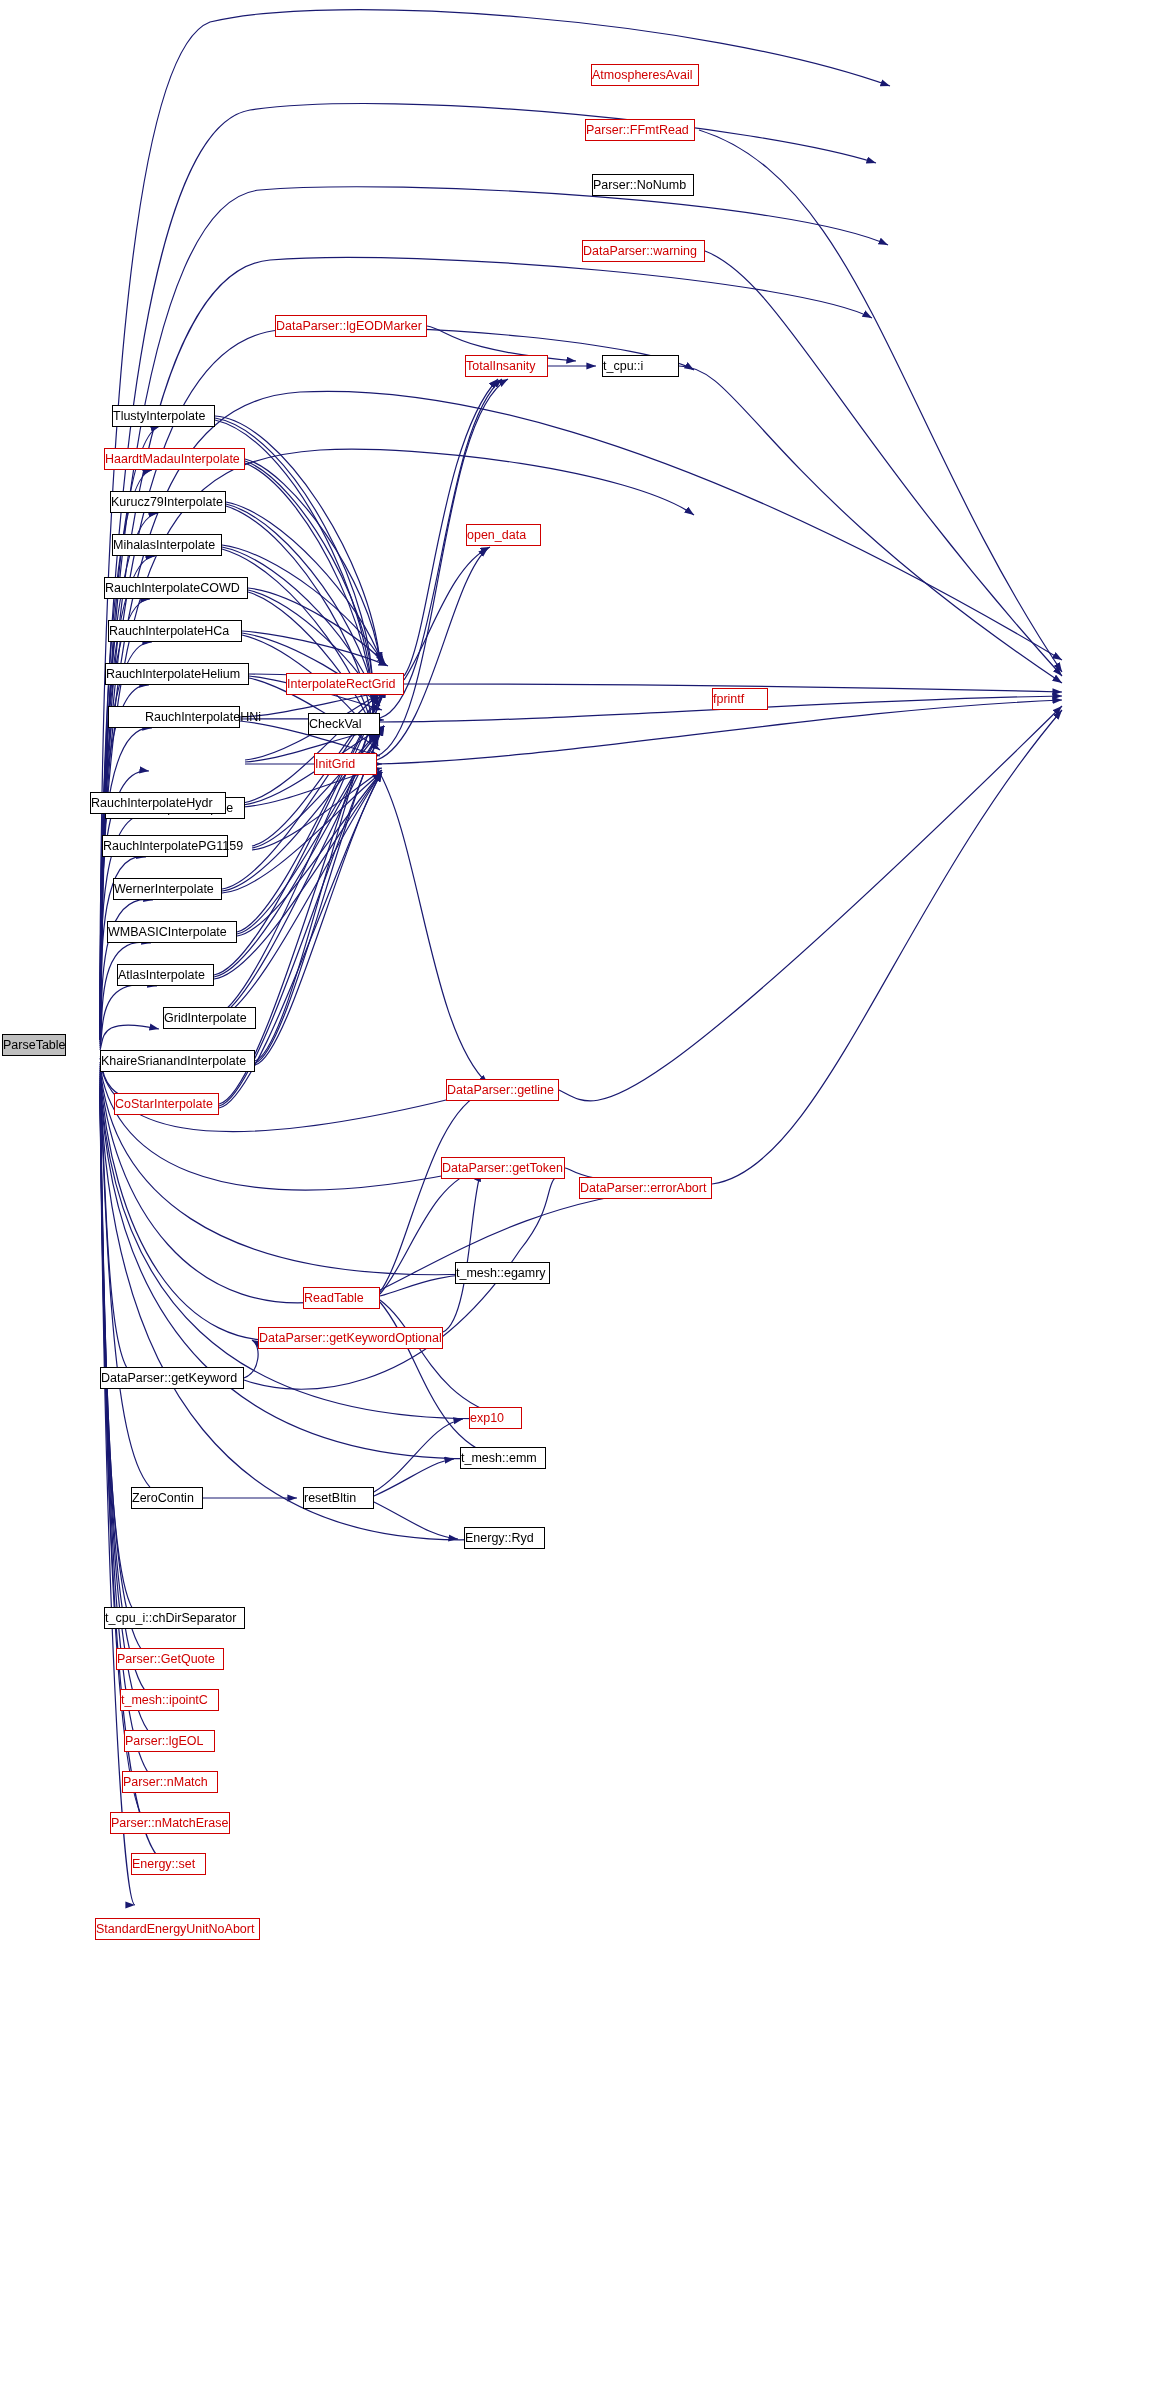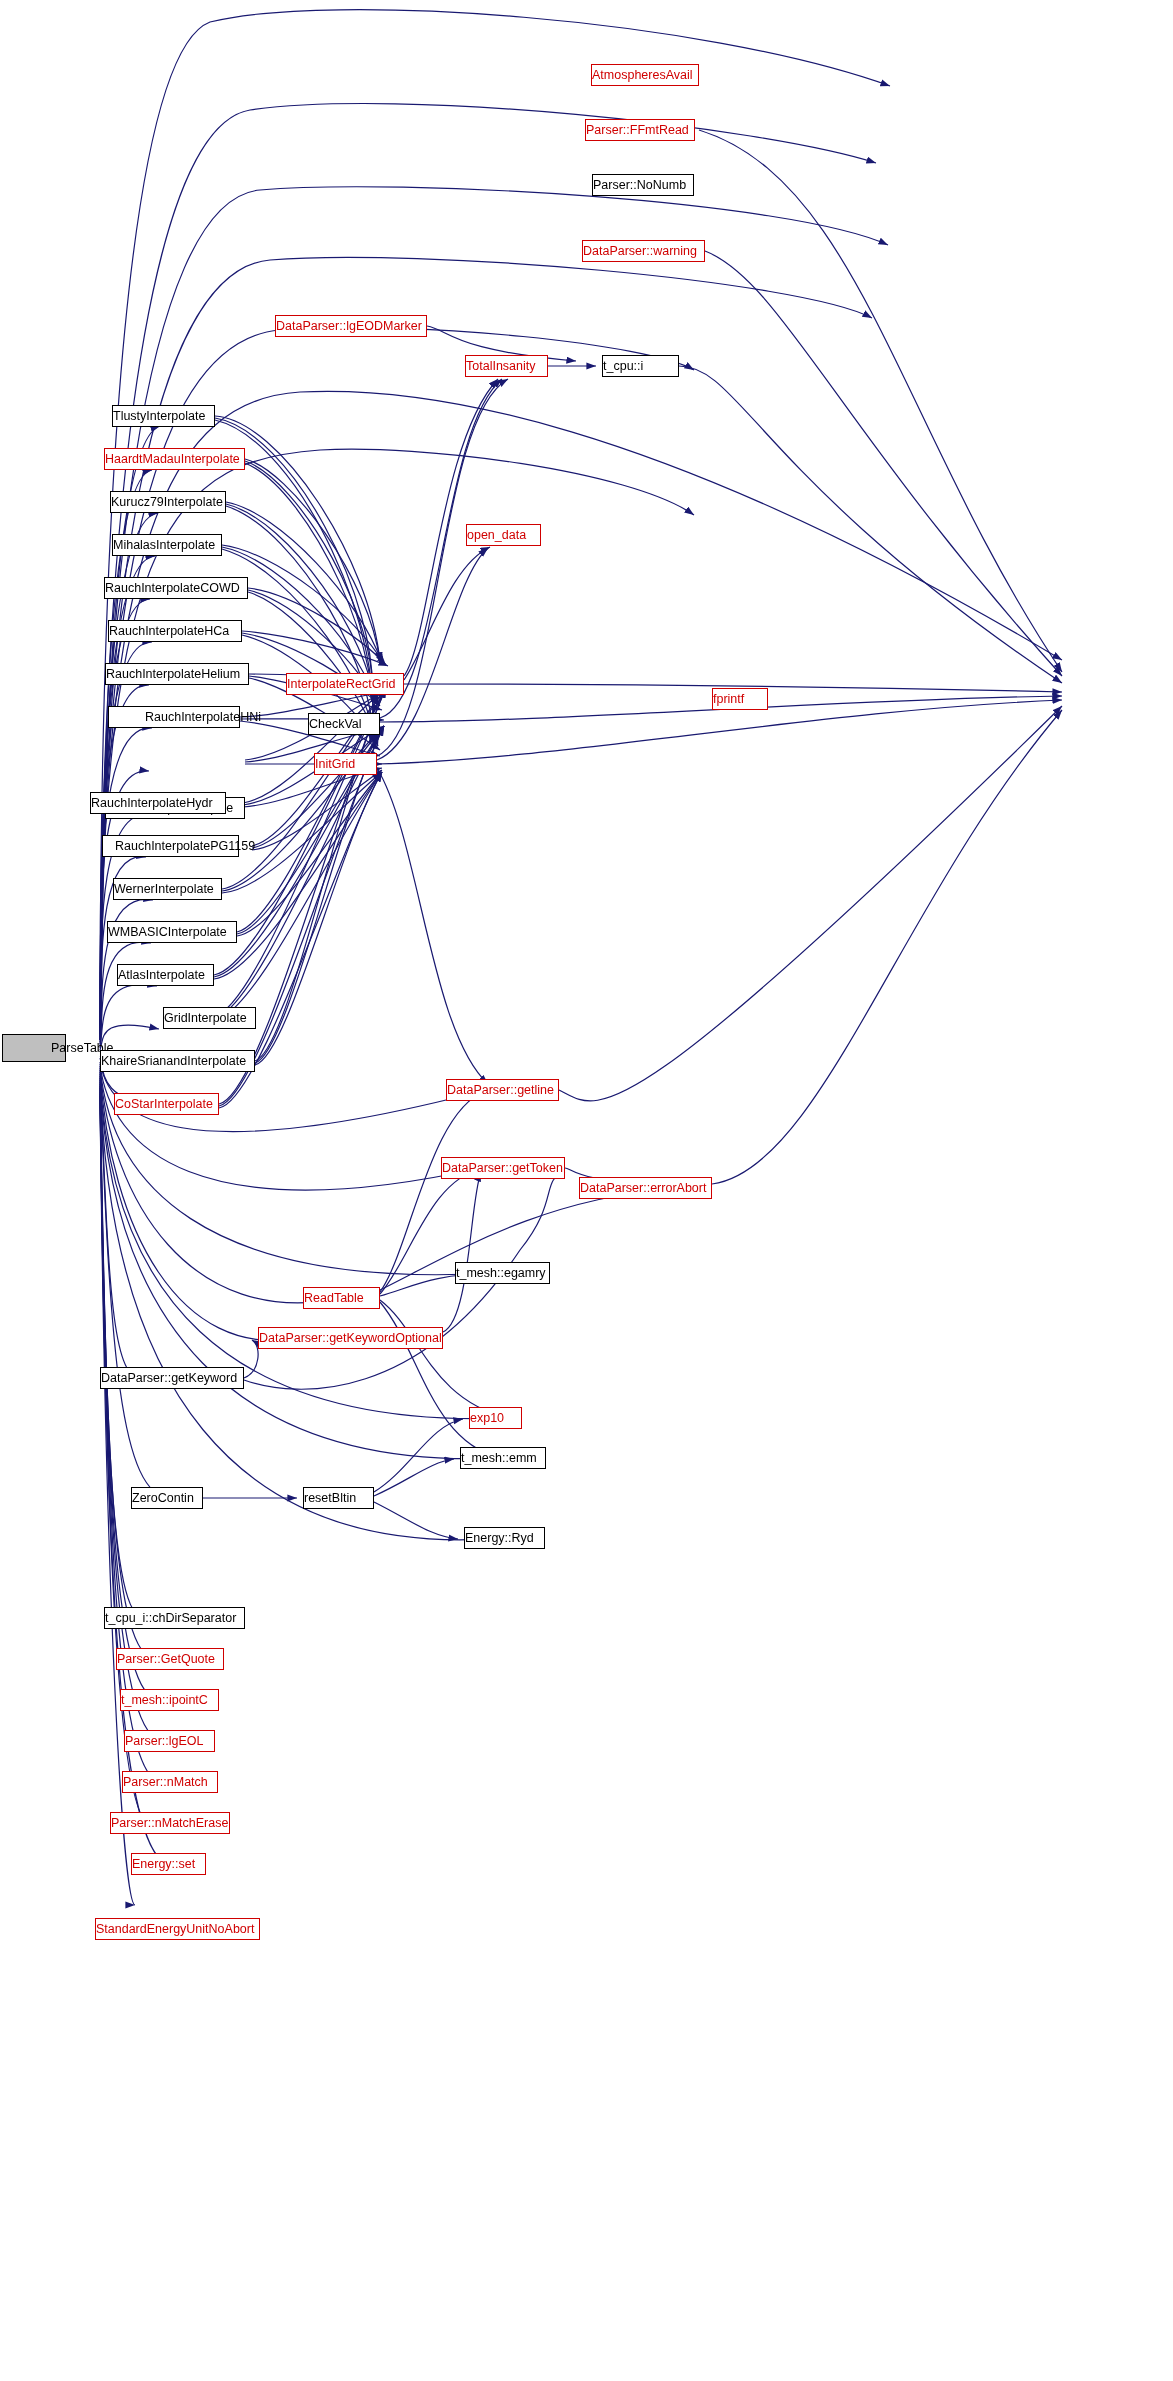--- a/index.html
+++ b/index.html
@@ -213,21 +213,21 @@
       <path d="M 244,1378 C 260,1372 262,1346 252,1340"></path>
       <path d="M 244,1380 C 300,1400 420,1400 520,1250 C 560,1200 540,1180 565,1172"></path>
 
       <path d="M 203,1498 C 240,1498 260,1498 297,1498"></path>
 
       <path d="M 374,1492 C 410,1470 430,1425 463,1419"></path>
       <path d="M 374,1496 C 410,1480 430,1462 454,1459"></path>
       <path d="M 374,1502 C 410,1520 430,1536 458,1539"></path>
     </g>
   </svg>
-<div class="node current" style="left: 2px; top: 1034px; width: 64px; height: 28px; padding-left: 48px;">
+<div class="node current" style="left: 2px; top: 1034px; width: 64px; height: 22px;">
       <span>ParseTable</span>
     </div>
     <div class="node" style="left: 112px; top: 405px; width: 103px; height: 22px;">
       <span>TlustyInterpolate</span>
     </div>
     <div class="node red" style="left: 104px; top: 448px; width: 141px; height: 22px;">
       <span>HaardtMadauInterpolate</span>
     </div>
     <div class="node" style="left: 110px; top: 491px; width: 116px; height: 22px;">
       <span>Kurucz79Interpolate</span>
@@ -246,21 +246,21 @@
     </div>
     <div class="node" style="left: 108px; top: 706px; width: 132px; height: 22px; padding-left: 36px;">
       <span>RauchInterpolateHNi</span>
     </div>
     <div class="node" style="left: 105px; top: 749px; width: 140px; height: 22px; margin-top: 48px;">
       <span>RauchInterpolateHpHe</span>
     </div>
     <div class="node" style="left: 90px; top: 792px; width: 136px; height: 22px;">
       <span>RauchInterpolateHydr</span>
     </div>
-    <div class="node" style="left: 102px; top: 835px; width: 137px; height: 22px; padding-left: 12px;">
+    <div class="node" style="left: 102px; top: 835px; width: 126px; height: 22px;">
       <span>RauchInterpolatePG1159</span>
     </div>
     <div class="node" style="left: 113px; top: 878px; width: 109px; height: 22px;">
       <span>WernerInterpolate</span>
     </div>
     <div class="node" style="left: 107px; top: 921px; width: 130px; height: 22px;">
       <span>WMBASICInterpolate</span>
     </div>
     <div class="node" style="left: 117px; top: 964px; width: 97px; height: 22px;">
       <span>AtlasInterpolate</span>

